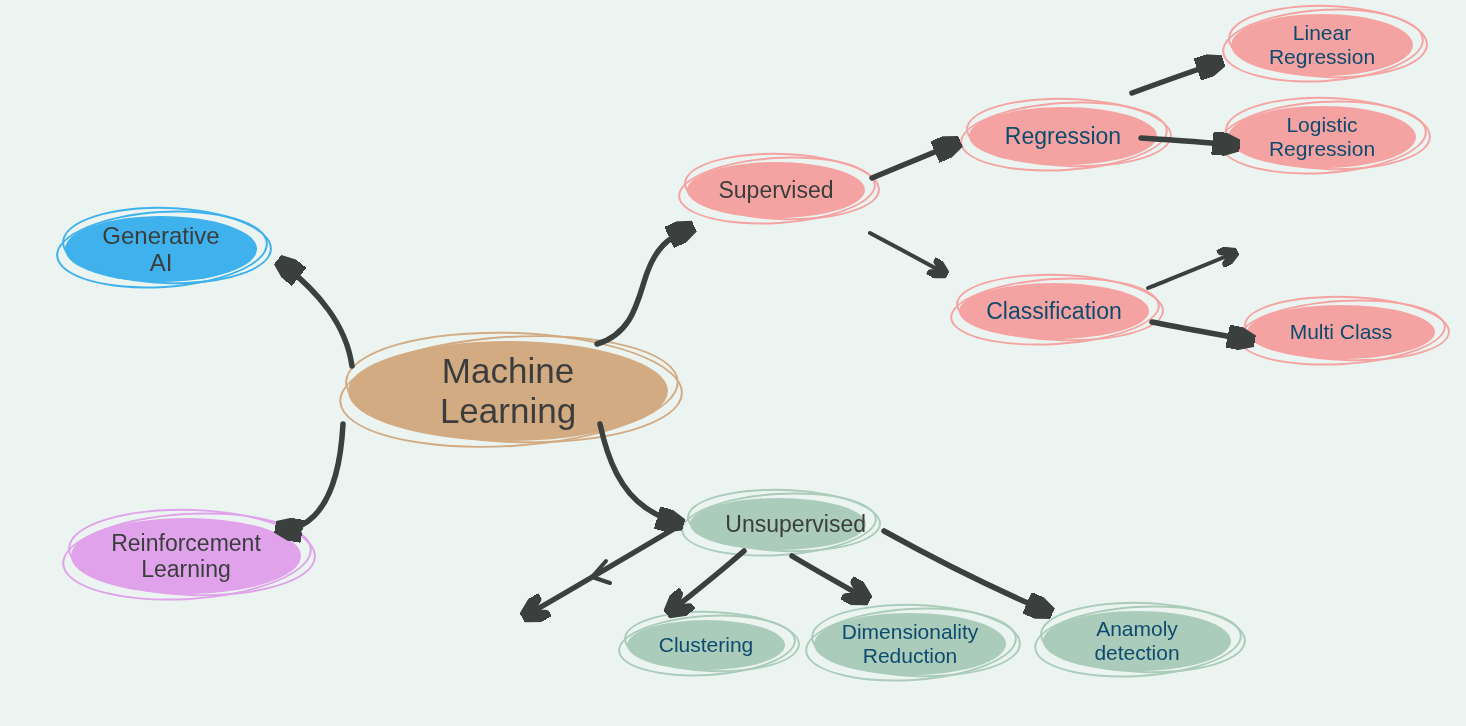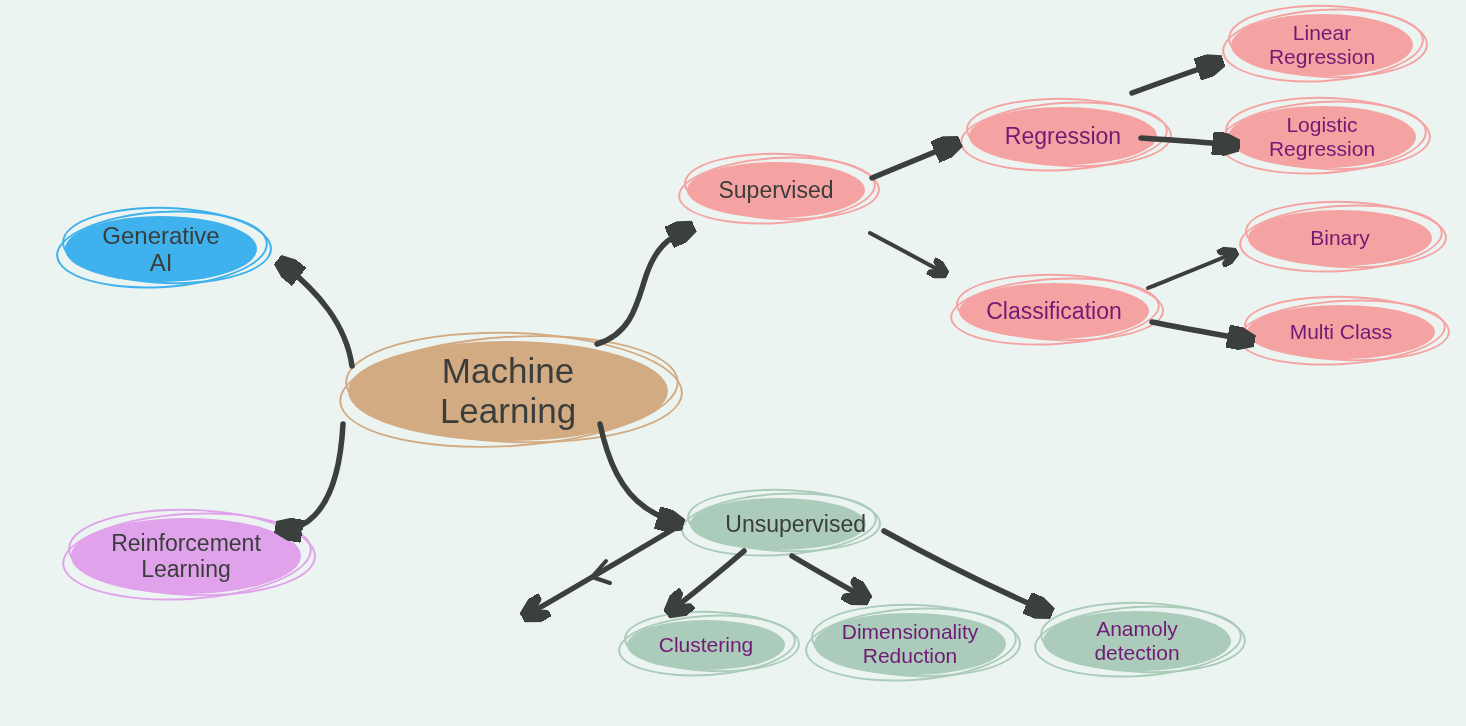--- a/index.html
+++ b/index.html
@@ -14,21 +14,21 @@
     background:var(--c);
     display:flex; align-items:center; justify-content:center;
     text-align:center;
   }
   .node::before, .node::after {
     content:""; position:absolute; border-radius:50%;
     border:2.5px solid var(--c); pointer-events:none;
   }
   .node::before { inset:-5px -11px -6px -9px; transform:rotate(-3.5deg); }
   .node::after  { inset:-9px -15px -2px -3px; transform:rotate(2deg); }
-  .node .label { line-height:1.13; color:#701a75; }
+  .node .label { line-height:1.13; color:#0c4a6e; }
   .node.b .label { font-weight:normal; color:#3a3d3c; }
   
   .edges { position:absolute; inset:0; pointer-events:none; }
   .edges path { fill:none; stroke:#3b403e; stroke-width:5.5; stroke-linecap:round; stroke-linejoin:round; }
   .edges path.thin { stroke-width:4; }
 </style>
 </head>
 <body>
 
 <div class="canvas">
@@ -58,23 +58,20 @@
   </div>
 
   <div class="node" style="left: 1228px; top: 106px; width: 188px; height: 62px; font-size: 21px; --c: #f5a3a2;">
     <span class="label" style="max-width:125px">Logistic Regression</span>
   </div>
 
   <div class="node" style="left: 959px; top: 283px; width: 190px; height: 56px; font-size: 23px; --c: #f5a3a2;">
     <span class="label" style="white-space:nowrap">Classification</span>
   </div>
 
-  <div class="node" style="left: 1248px; top: 210px; width: 184px; height: 56px; font-size: 21px; --c: #f5a3a2;">
-    <span class="label" style="white-space:nowrap">Binary</span>
-  </div>
 
   <div class="node" style="left: 1247px; top: 305px; width: 188px; height: 54px; font-size: 21px; --c: #f5a3a2;">
     <span class="label" style="white-space:nowrap">Multi Class</span>
   </div>
 
   <div class="node b" style="left: 690px; top: 498px; width: 176px; height: 52px; font-size: 23px; justify-content: flex-end; --c: #abccba;">
     <span class="label" style="white-space:nowrap">Unsupervised</span>
   </div>
 
 

